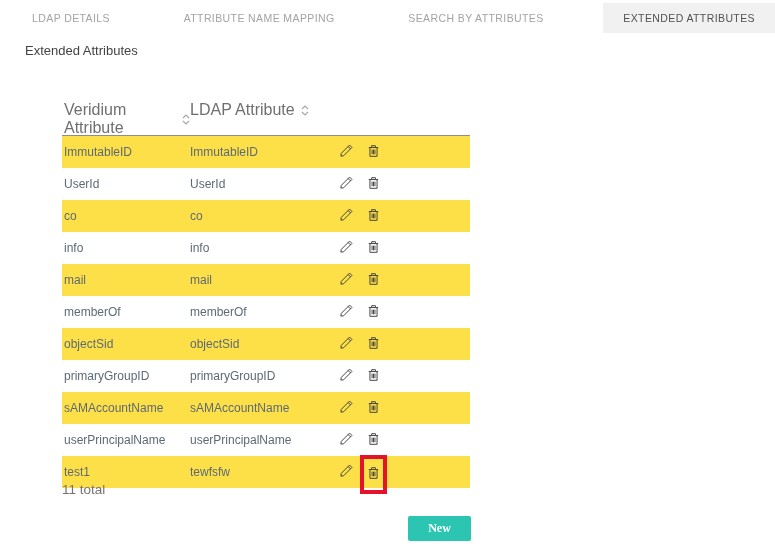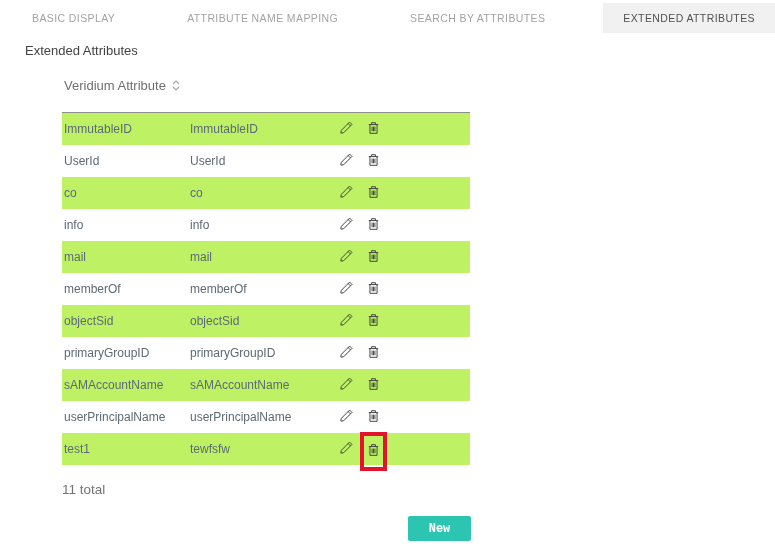--- a/index.html
+++ b/index.html
@@ -49,38 +49,39 @@
   .table {
     position: absolute;
     left: 62px; top: 76px;
     width: 408px;
   }
   .thead {
     display: flex;
     height: 36px;
     align-items: flex-start;
     padding-top: 2px;
-    font-size: 13px;
+    font-size: 16px;
     color: #6f6f6f;
+    margin-top: 23px;
   }
   .th { display: flex; align-items: center; gap: 6px; }
   .th-veridium { width: 128px; padding-left: 2px; }
   .th-ldap     { width: 146px; }
   .th-actions  { flex: 1; padding-left: 3px; }
   .sorter { display: inline-flex; flex-direction: column; gap: 1px; cursor: pointer; }
 
   .tbody { border-top: 1px solid #8d8d8d; }
   .trow {
     display: flex;
     align-items: center;
     height: 32px;
     font-size: 12px;
     color: #5d6a76;
   }
-  .trow.alt { background: #bef264; align-items: center; }
+  .trow.alt { background: #fde047; align-items: center; }
   .cell-veridium { width: 128px; padding-left: 2px; }
   .cell-ldap     { width: 146px; }
   .cell-actions  { flex: 1; display: flex; align-items: center; gap: 12px; padding-left: 3px; }
 
   .icon-btn {
     display: inline-flex;
     align-items: center;
     justify-content: center;
     cursor: pointer;
     background: none; border: none; padding: 0;
@@ -104,53 +105,64 @@
     left: 62px; top: 482px;
     font-size: 13.5px;
     color: #737373;
   }
   .new-btn {
     position: absolute;
     left: 408px; top: 516px;
     width: 63px; height: 25px;
     background: #2bc5b2;
     color: #ffffff;
-    font-family: Liberation Mono, monospace;
+    font-family: Liberation Serif, serif;
     font-size: 12px;
     font-weight: bold;
     border: none;
     border-radius: 2px;
     cursor: pointer;
   }
 </style>
 </head>
 <body>
 
 <nav class="tabbar">
-    <div class="tab">BASIC DISPLAY</div>
+    <div class="tab">LDAP DETAILS</div>
     <div class="tab">ATTRIBUTE NAME MAPPING</div>
     <div class="tab">SEARCH BY ATTRIBUTES</div>
     <div class="tab active">EXTENDED ATTRIBUTES</div>
   </nav>
 
 <div class="section-title">Extended Attributes</div>
 
 <div class="table">
   <div class="thead">
     <div class="th th-veridium">
       <span>Veridium Attribute</span>
       <span class="sorter">
         <svg width="8" height="5" viewBox="0 0 8 5">
             <path d="M1 4L4 1l3 3" fill="none" stroke="#a8a8a8" stroke-width="1.2"></path>
           </svg>
         <svg width="8" height="5" viewBox="0 0 8 5">
             <path d="M1 1l3 3 3-3" fill="none" stroke="#a8a8a8" stroke-width="1.2"></path>
           </svg>
       </span>
     </div>
+    <div class="th th-ldap">
+      <span>LDAP Attribute</span>
+      <span class="sorter">
+        <svg width="8" height="5" viewBox="0 0 8 5">
+            <path d="M1 4L4 1l3 3" fill="none" stroke="#a8a8a8" stroke-width="1.2"></path>
+          </svg>
+        <svg width="8" height="5" viewBox="0 0 8 5">
+            <path d="M1 1l3 3 3-3" fill="none" stroke="#a8a8a8" stroke-width="1.2"></path>
+          </svg>
+      </span>
+    </div>
   </div>
   <div class="tbody">
   <div class="trow alt">
     <div class="cell-veridium">ImmutableID</div>
     <div class="cell-ldap">ImmutableID</div>
     <div class="cell-actions">
       <button class="icon-btn">
         <span>
           <svg width="15" height="15" viewBox="0 0 24 24" fill="none" stroke="#3c3c3c" stroke-width="1.5" stroke-linejoin="round">
             <path d="M16.9 3.3l3.8 3.8L7.4 20.4 3 21l.6-4.4L16.9 3.3z"></path>

